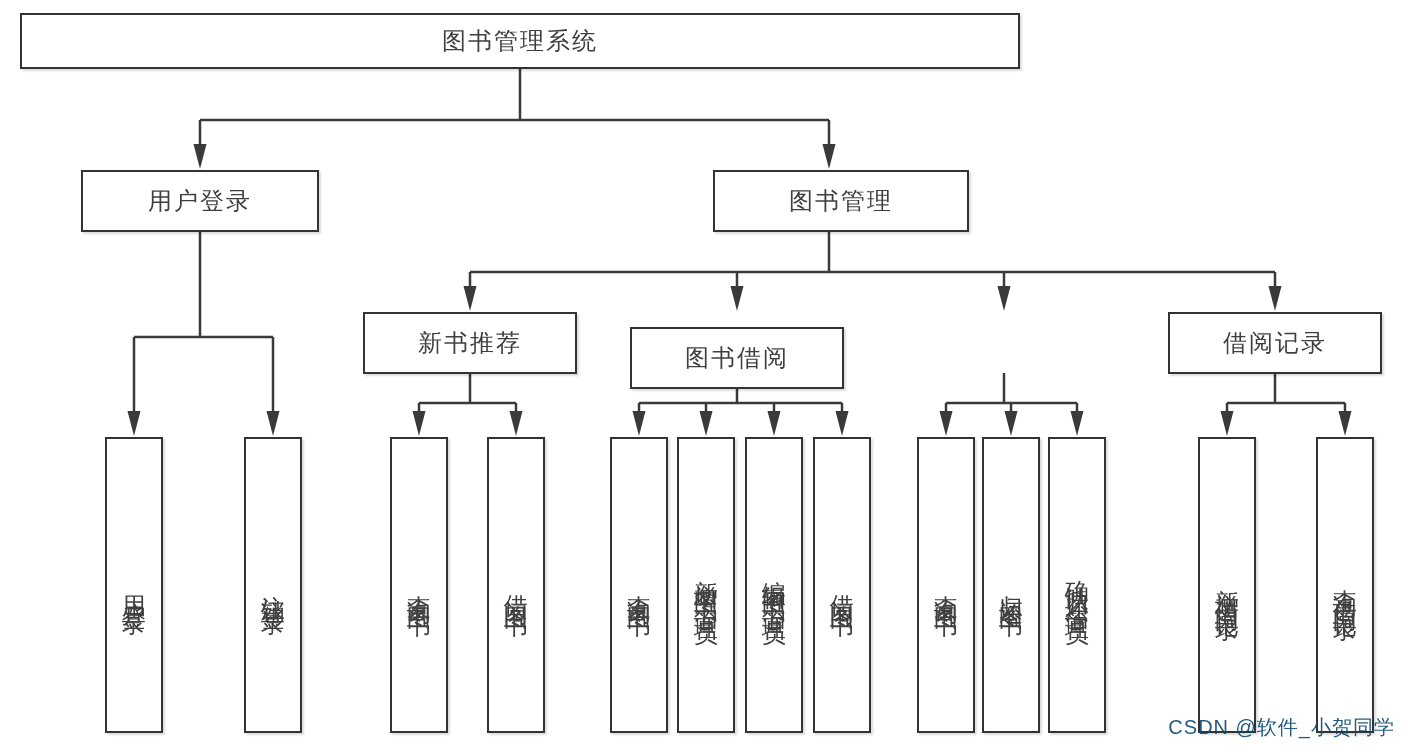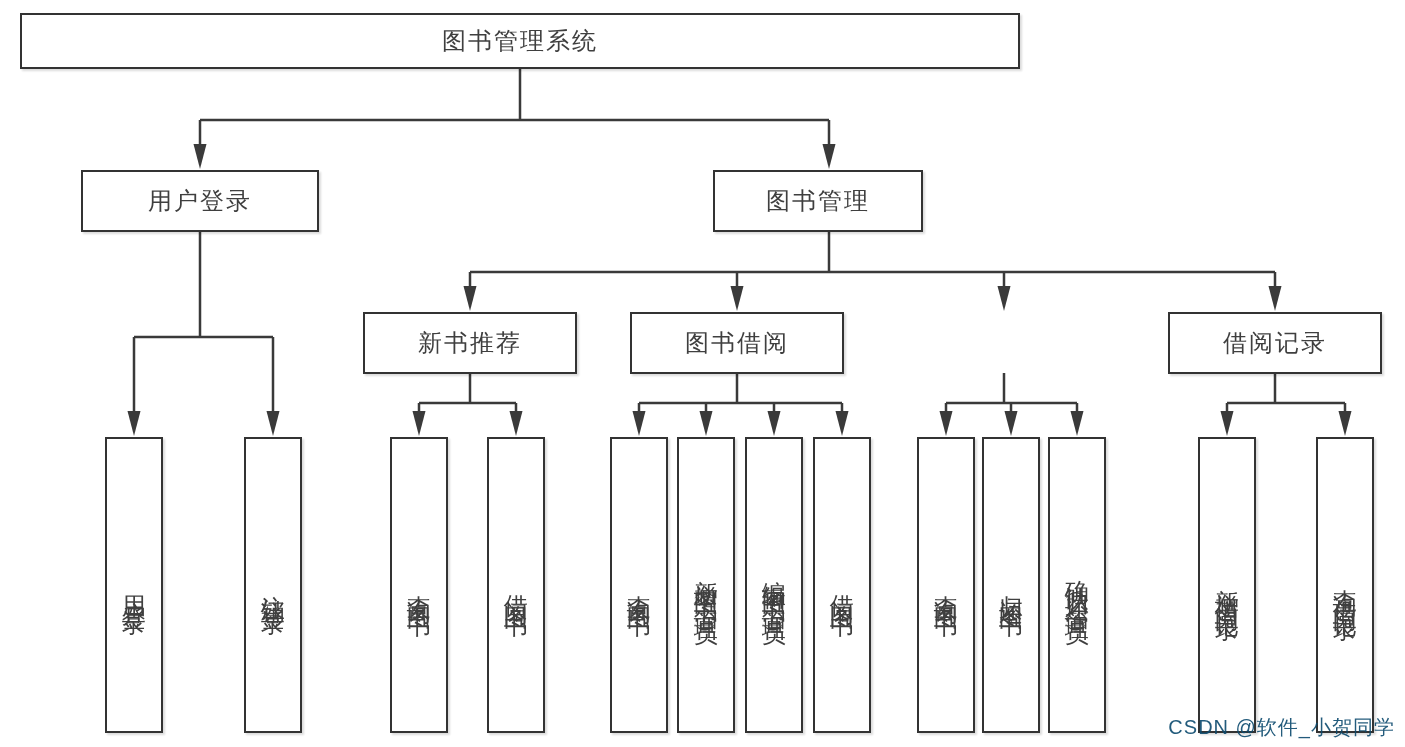--- a/index.html
+++ b/index.html
@@ -47,24 +47,24 @@
     font-size: 24px;
     line-height: 1.15;
     letter-spacing: 6px;
     padding-top: 6px;
     white-space: nowrap;
   }
   
   .root      { left: 20px;   top: 13px;  width: 1000px; height: 56px; }
   .mid       { top: 170px; height: 62px; }
   .m-login   { left: 81px;  width: 238px; }
-  .m-mgmt    { left: 713px; width: 210px; }
+  .m-mgmt    { left: 713px; width: 256px; }
   .grp       { top: 312px; height: 62px; width: 214px; }
   .g0 { left: 363px; }
-  .g1 { left: 630px; }
+  .g1 { left: 630px; margin-top: 15px; }
   .g2 { left: 897px; }
   .g3 { left: 1168px; font-family: Liberation Mono, monospace; }
   .leaf      { top: 437px; width: 58px; height: 296px; }
   .l0  { left: 105px; }
   .l1  { left: 244px; }
   .l2  { left: 390px; }
   .l3  { left: 487px; }
   .l4  { left: 610px; }
   .l5  { left: 677px; }
   .l6  { left: 745px; }

